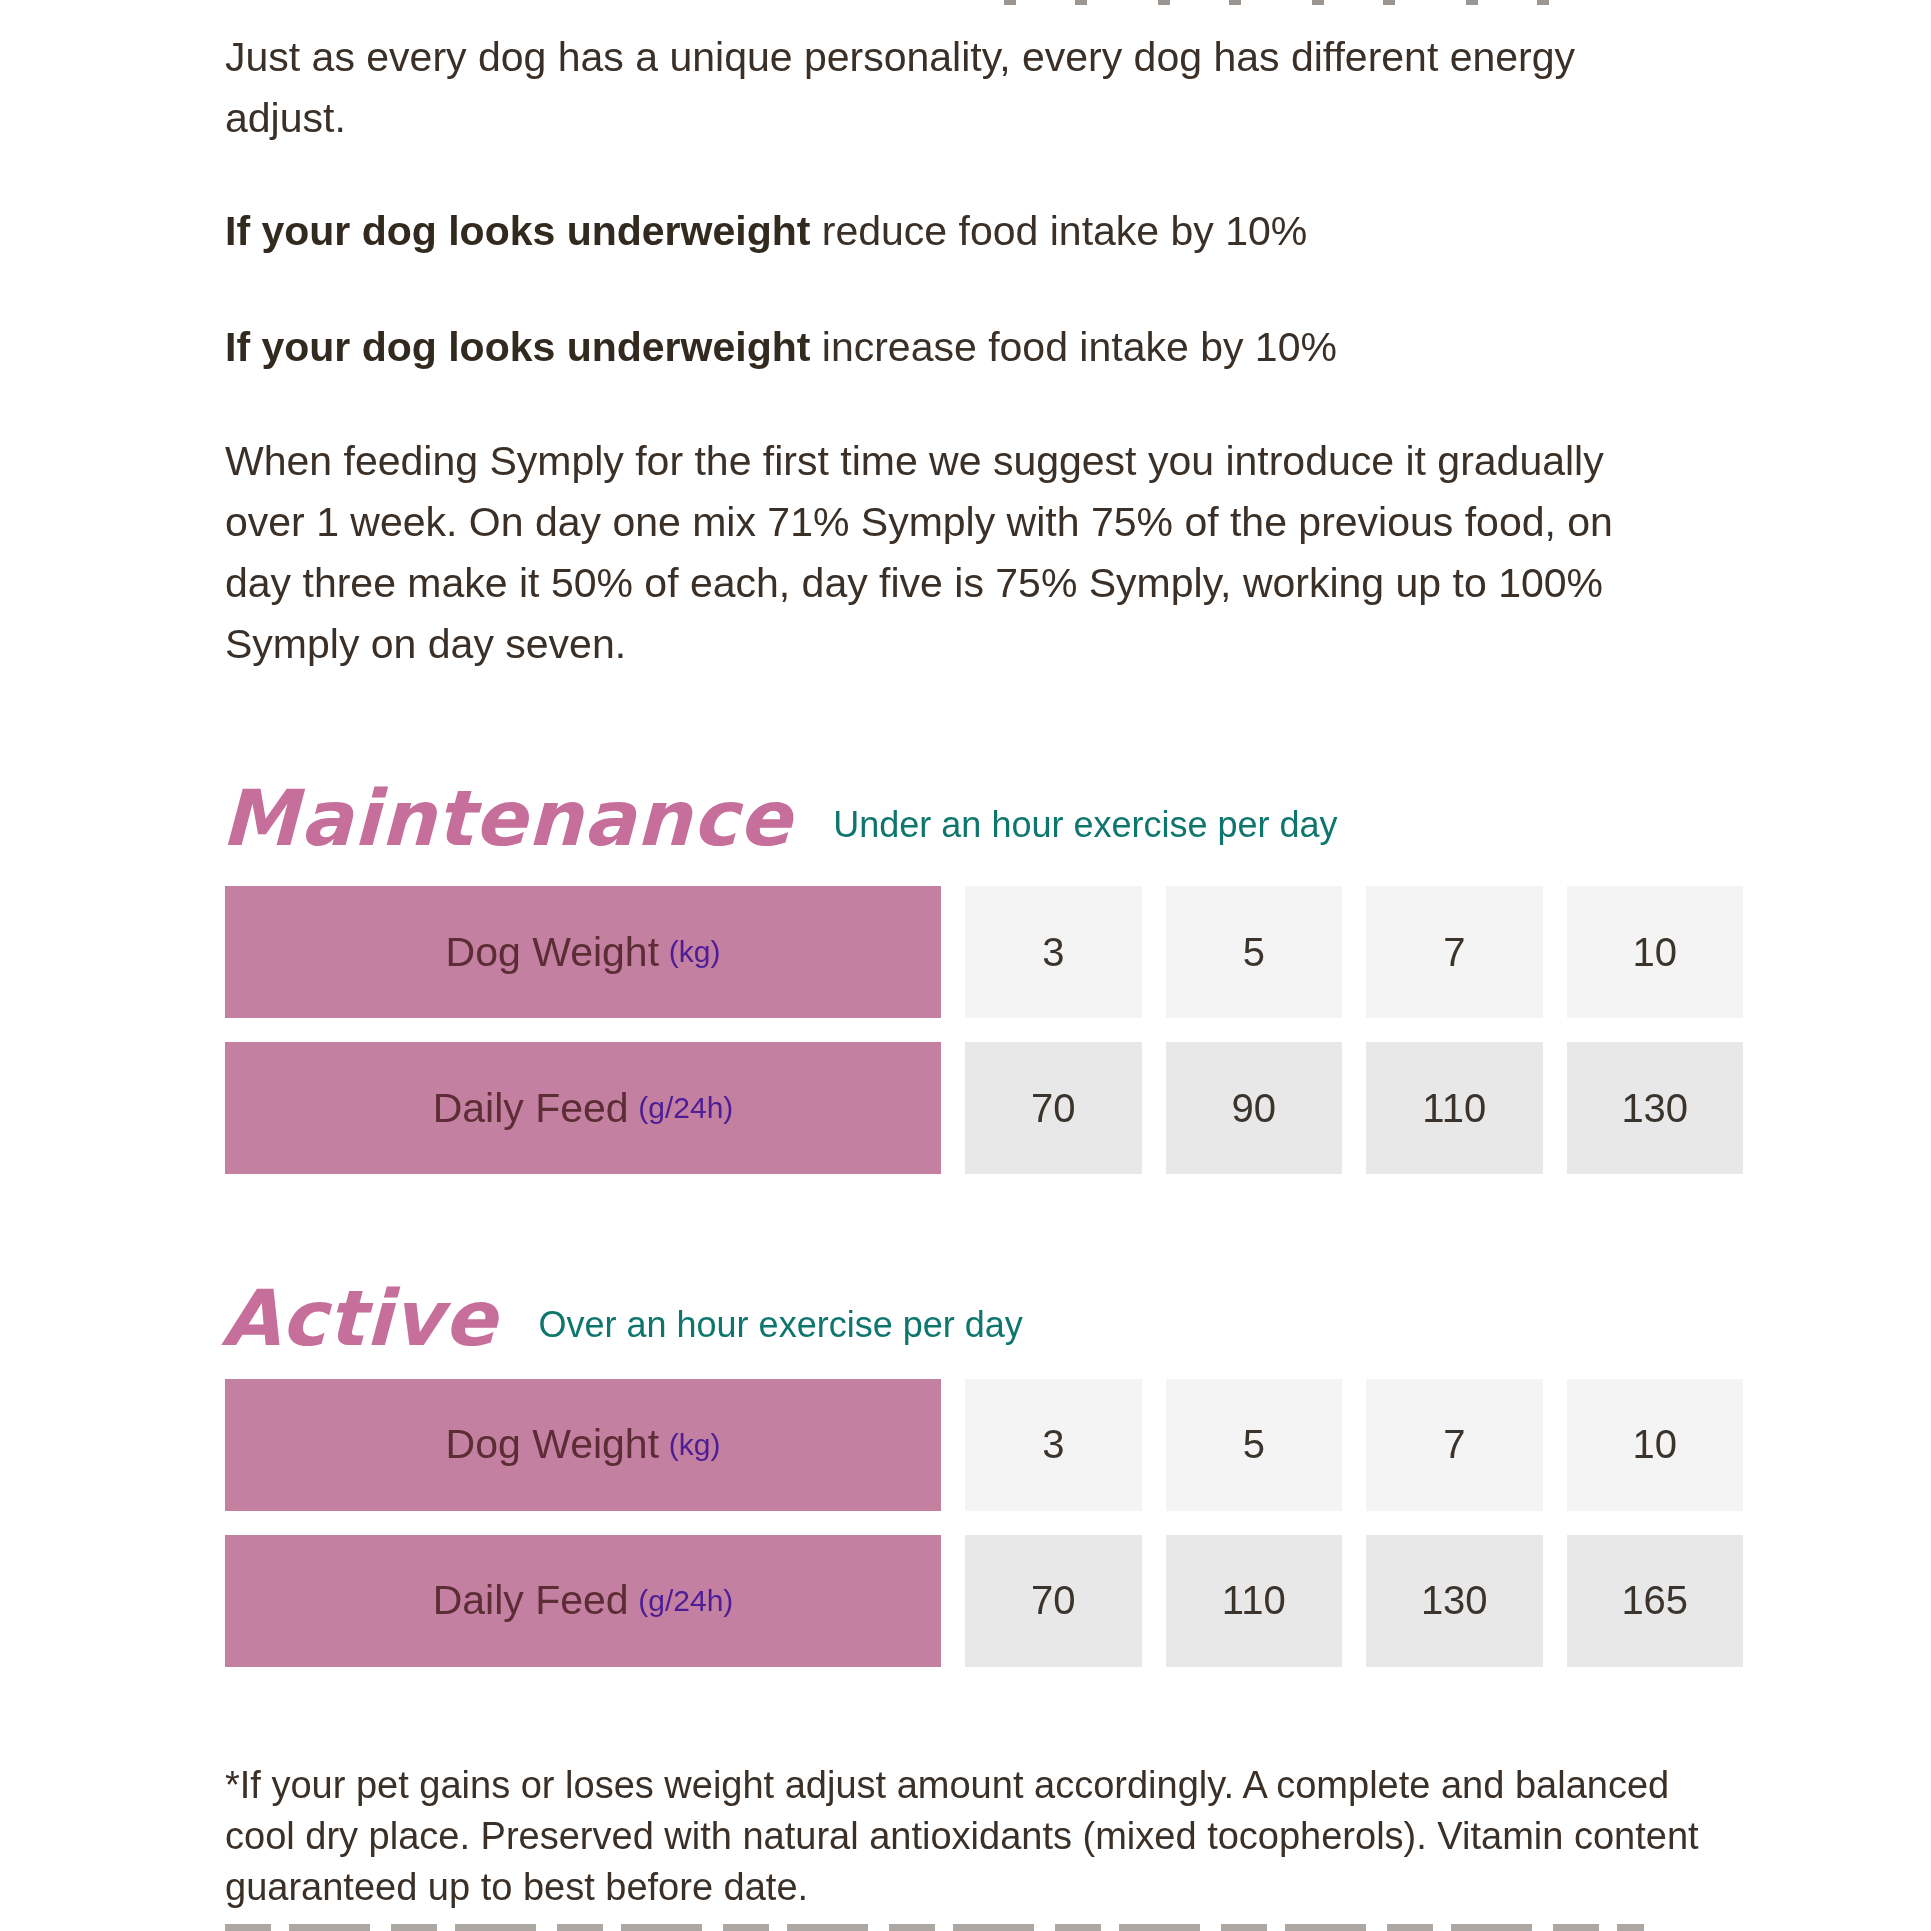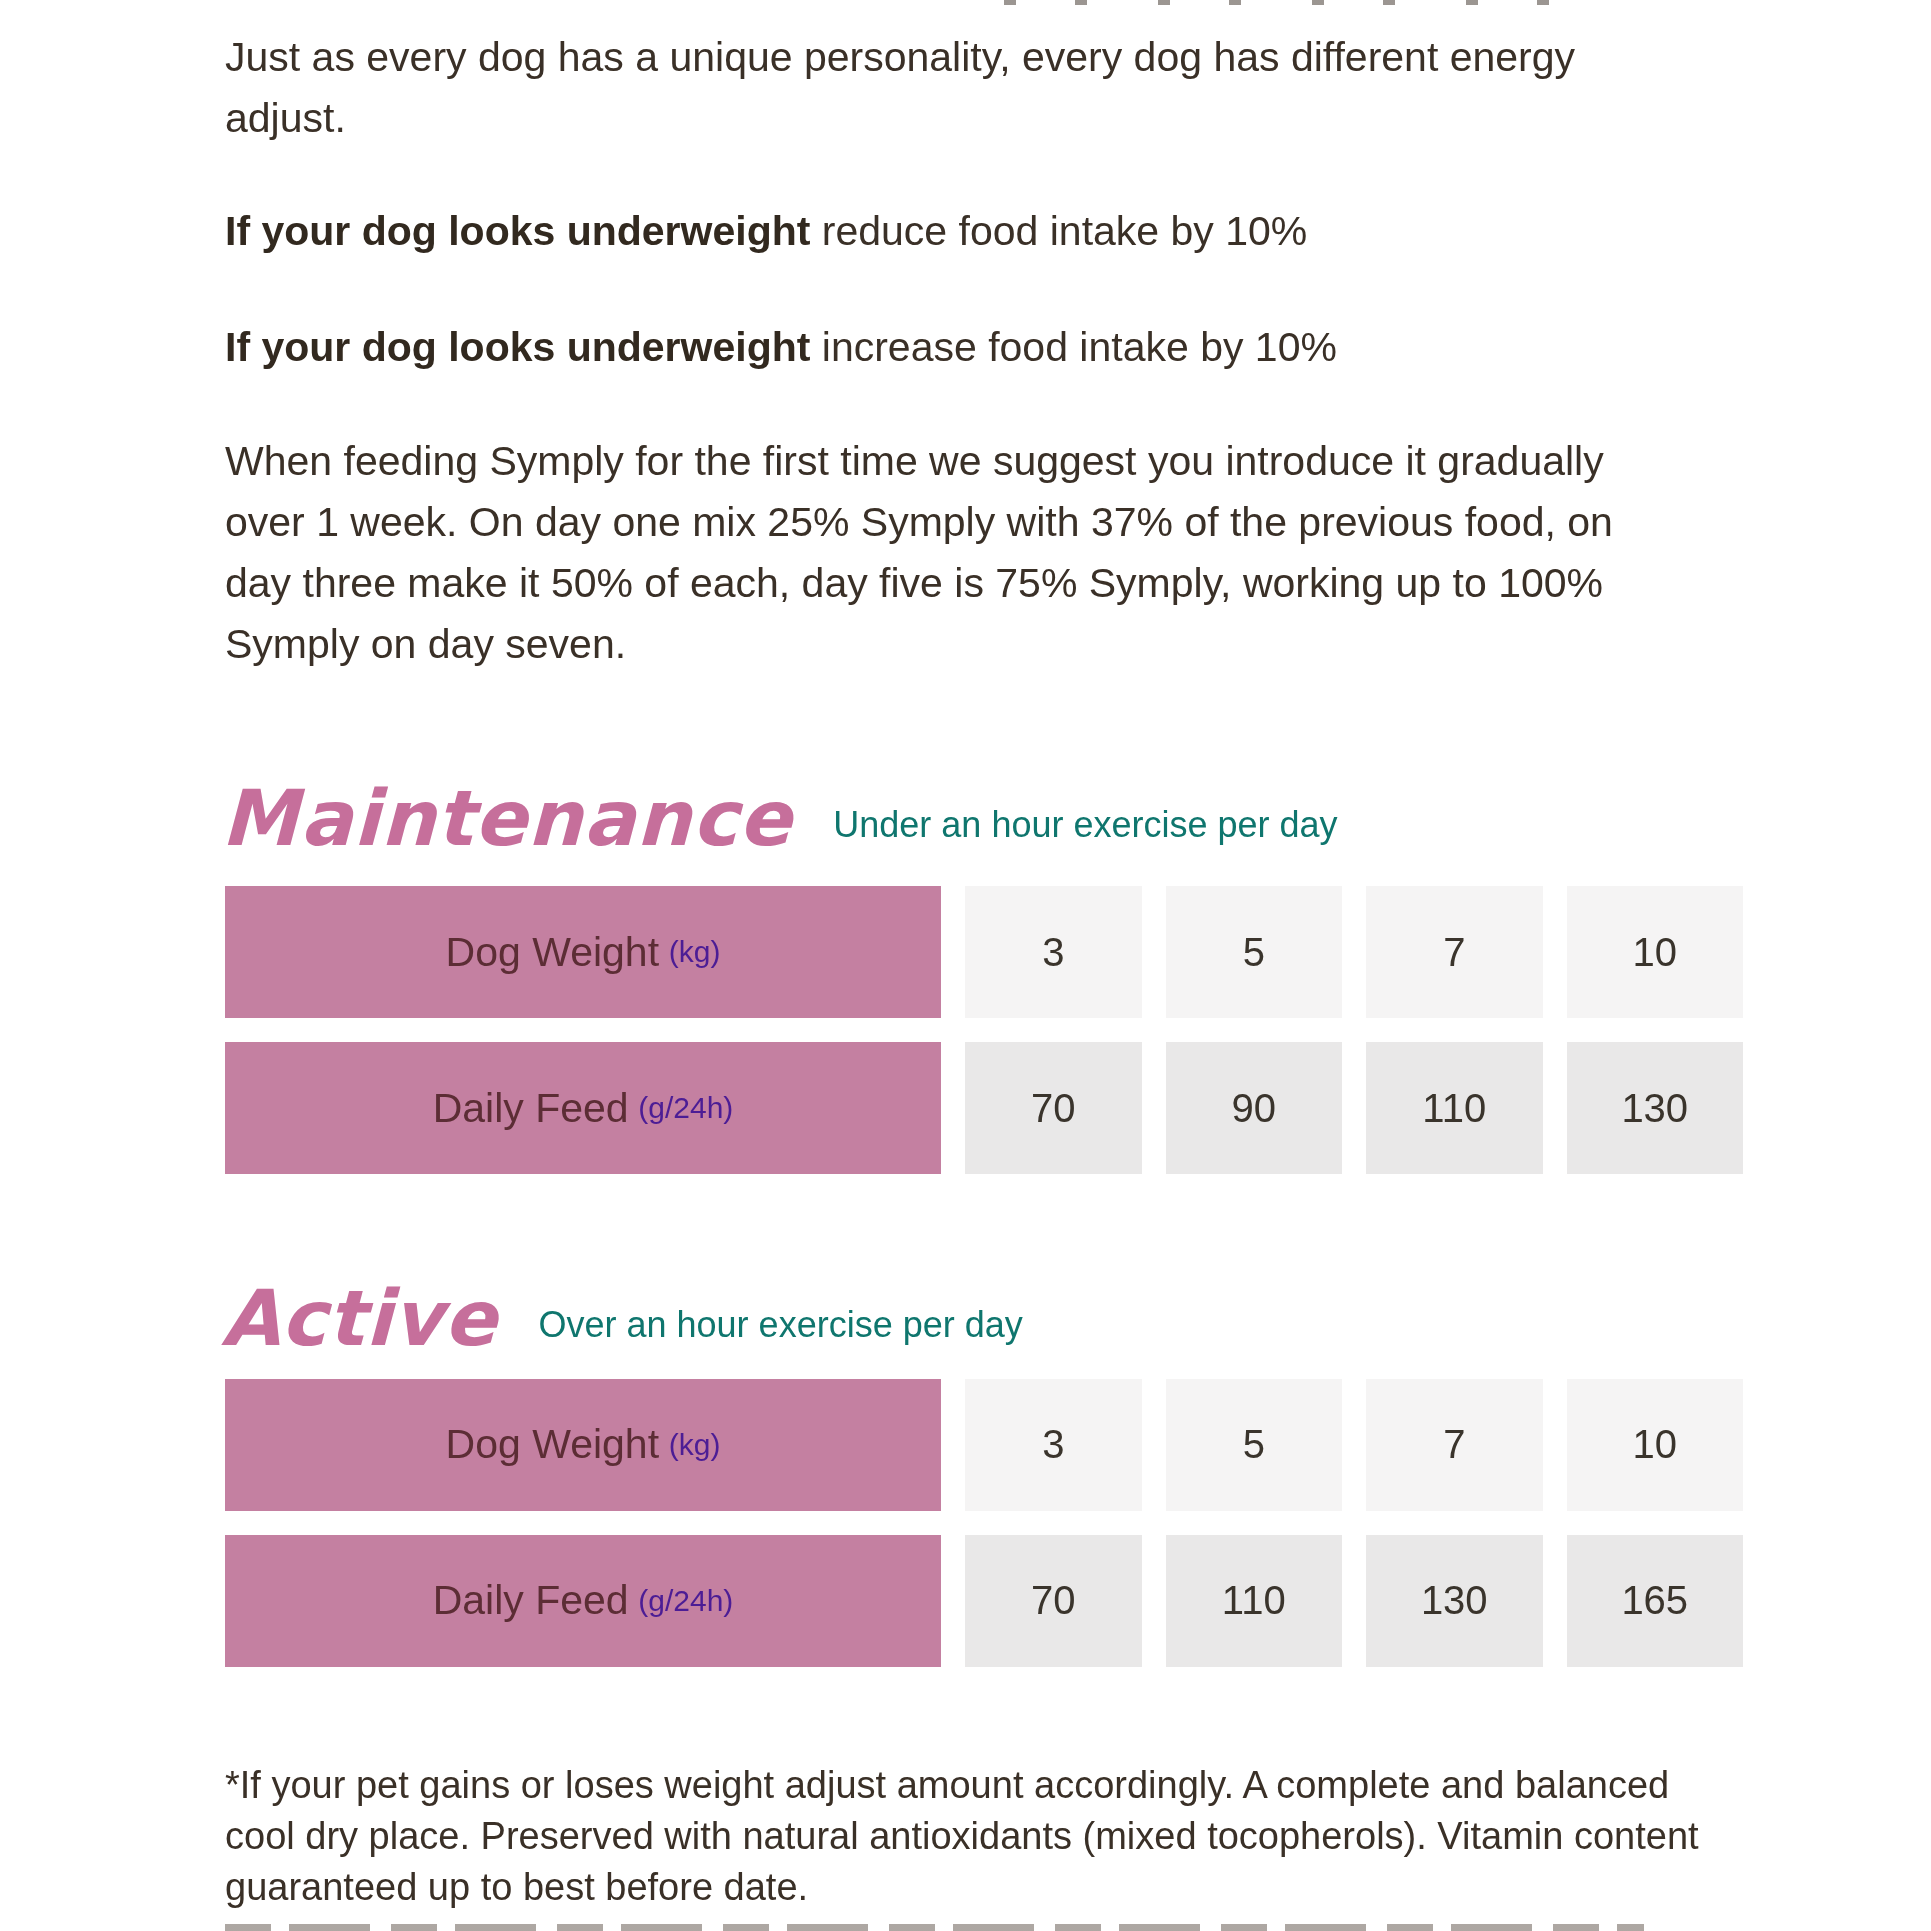--- a/index.html
+++ b/index.html
@@ -79,21 +79,21 @@
     <div class="body-line bold-line">
       <b>If your dog looks underweight</b><span> reduce food intake by 10%</span>
     </div>
 
     <div class="body-line bold-line second">
       <b>If your dog looks underweight</b><span> increase food intake by 10%</span>
     </div>
 
     <div class="transition">
       <div class="body-line">When feeding Symply for the first time we suggest you introduce it gradually</div>
-      <div class="body-line">over 1 week. On day one mix 25% Symply with 37% of the previous food, on</div>
+      <div class="body-line">over 1 week. On day one mix 71% Symply with 75% of the previous food, on</div>
       <div class="body-line">day three make it 50% of each, day five is 75% Symply, working up to 100%</div>
       <div class="body-line">Symply on day seven.</div>
     </div>
 
     <div class="heading-row first">
       <div class="script-heading">Maintenance</div>
       <div class="heading-sub">Under an hour exercise per day</div>
     </div>
 
     <div class="feed-table maintenance">

